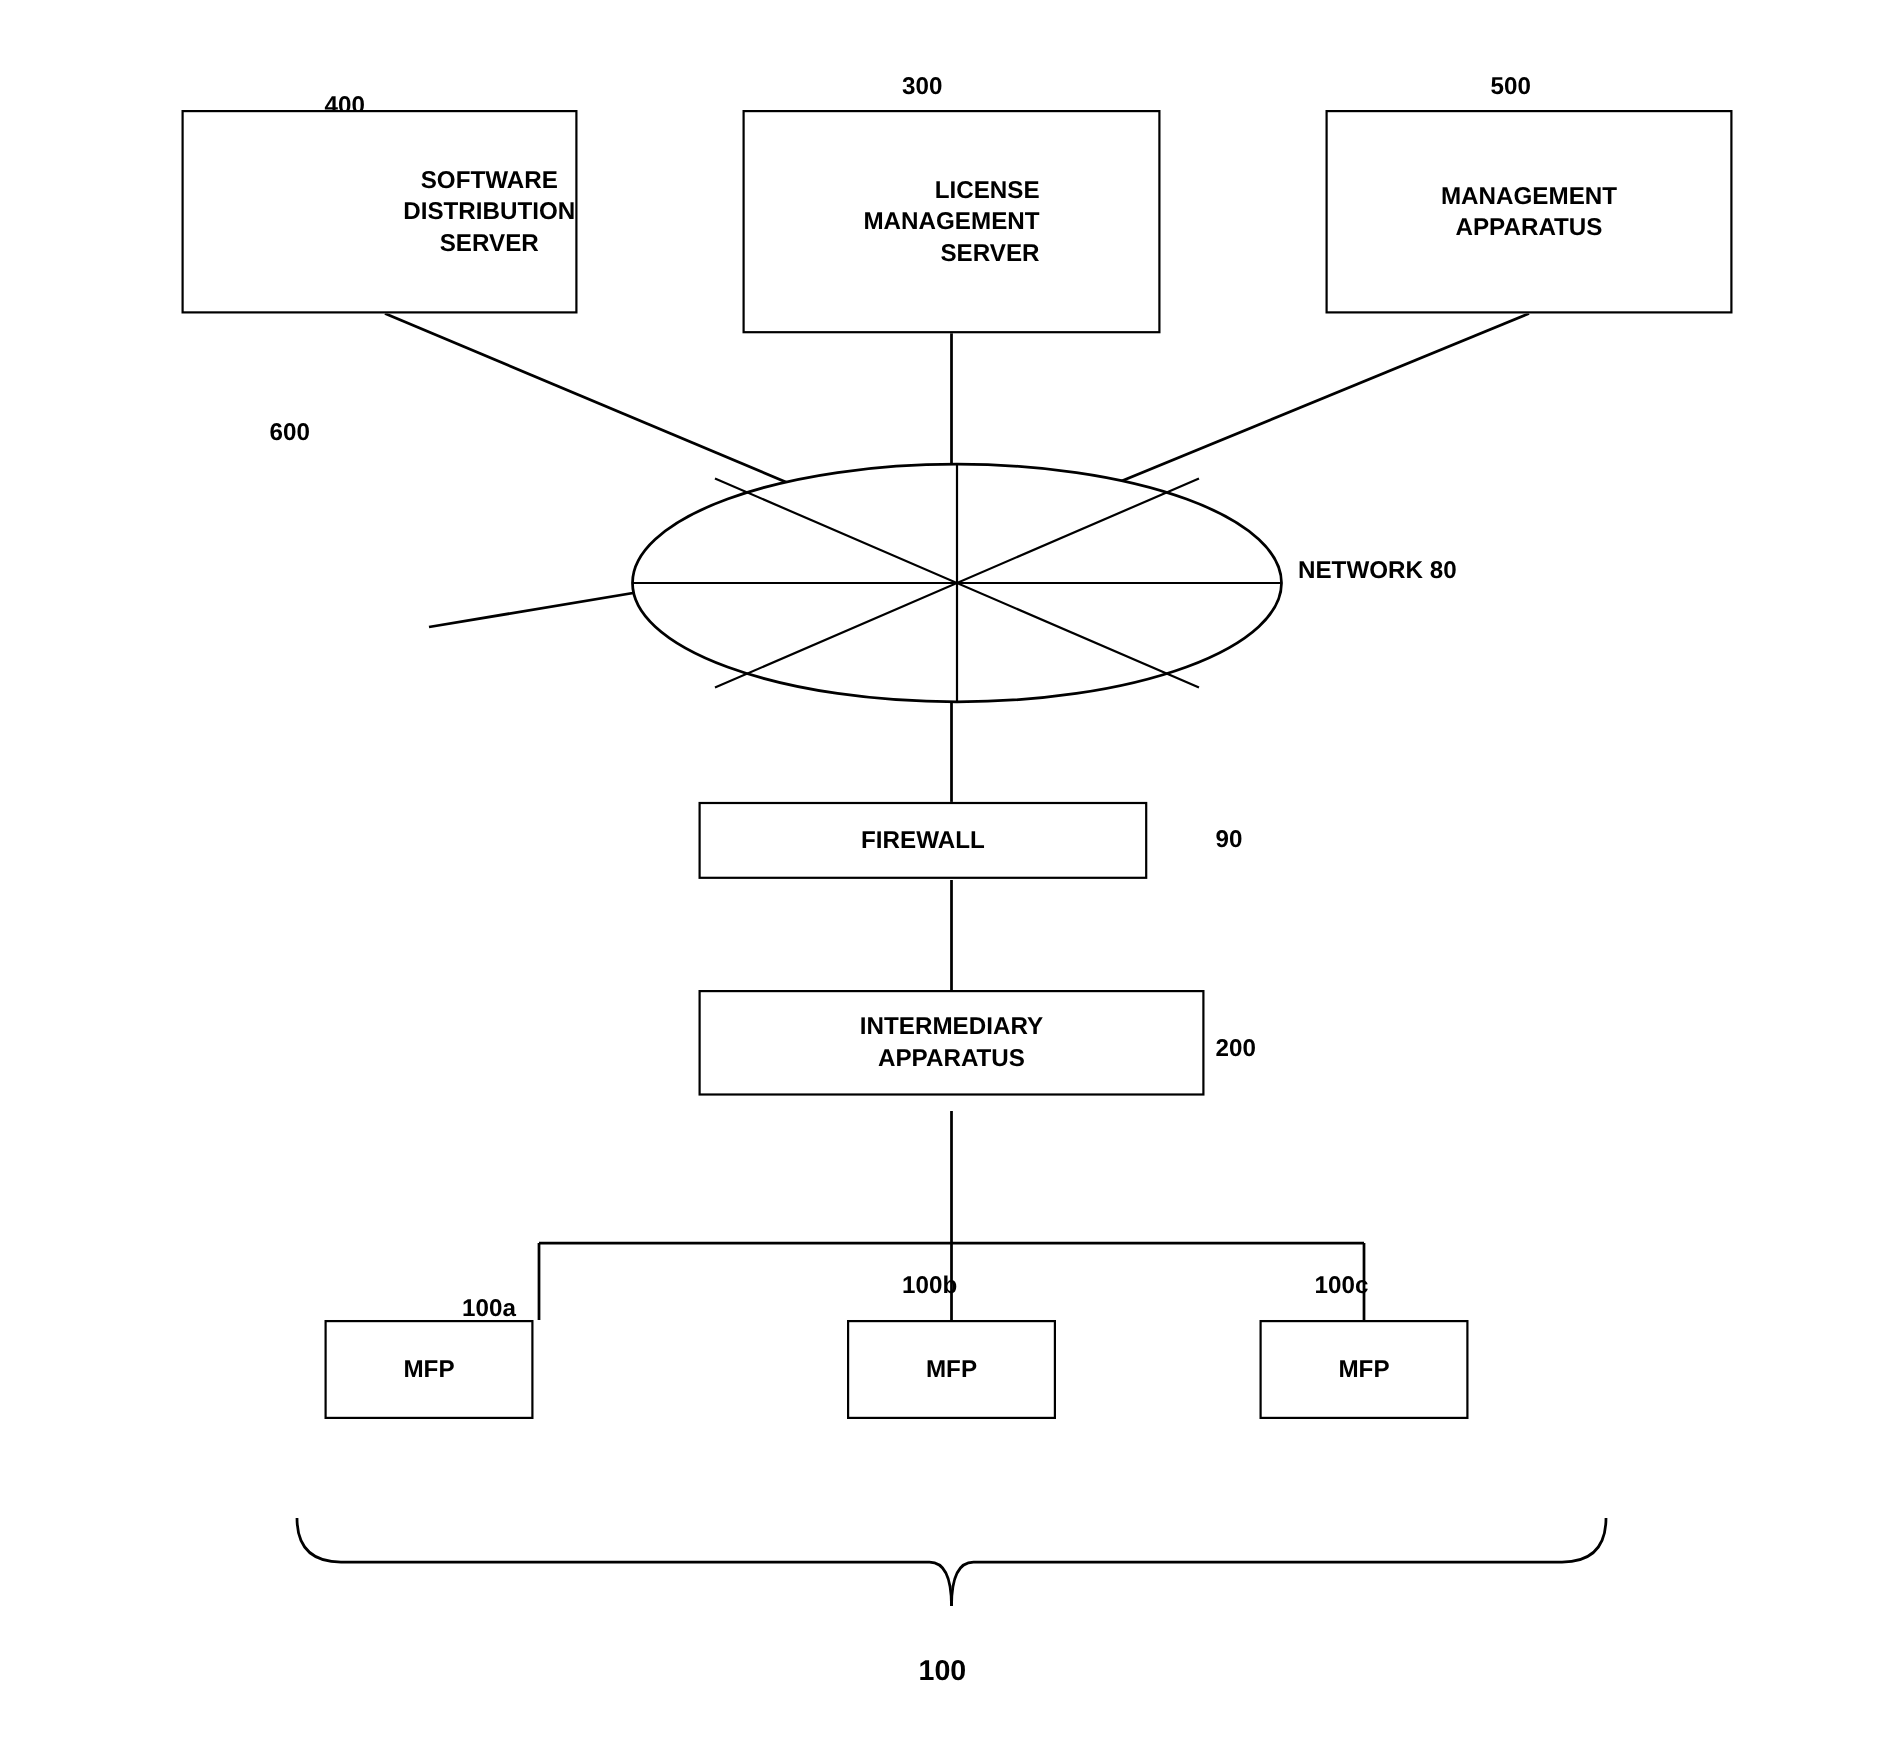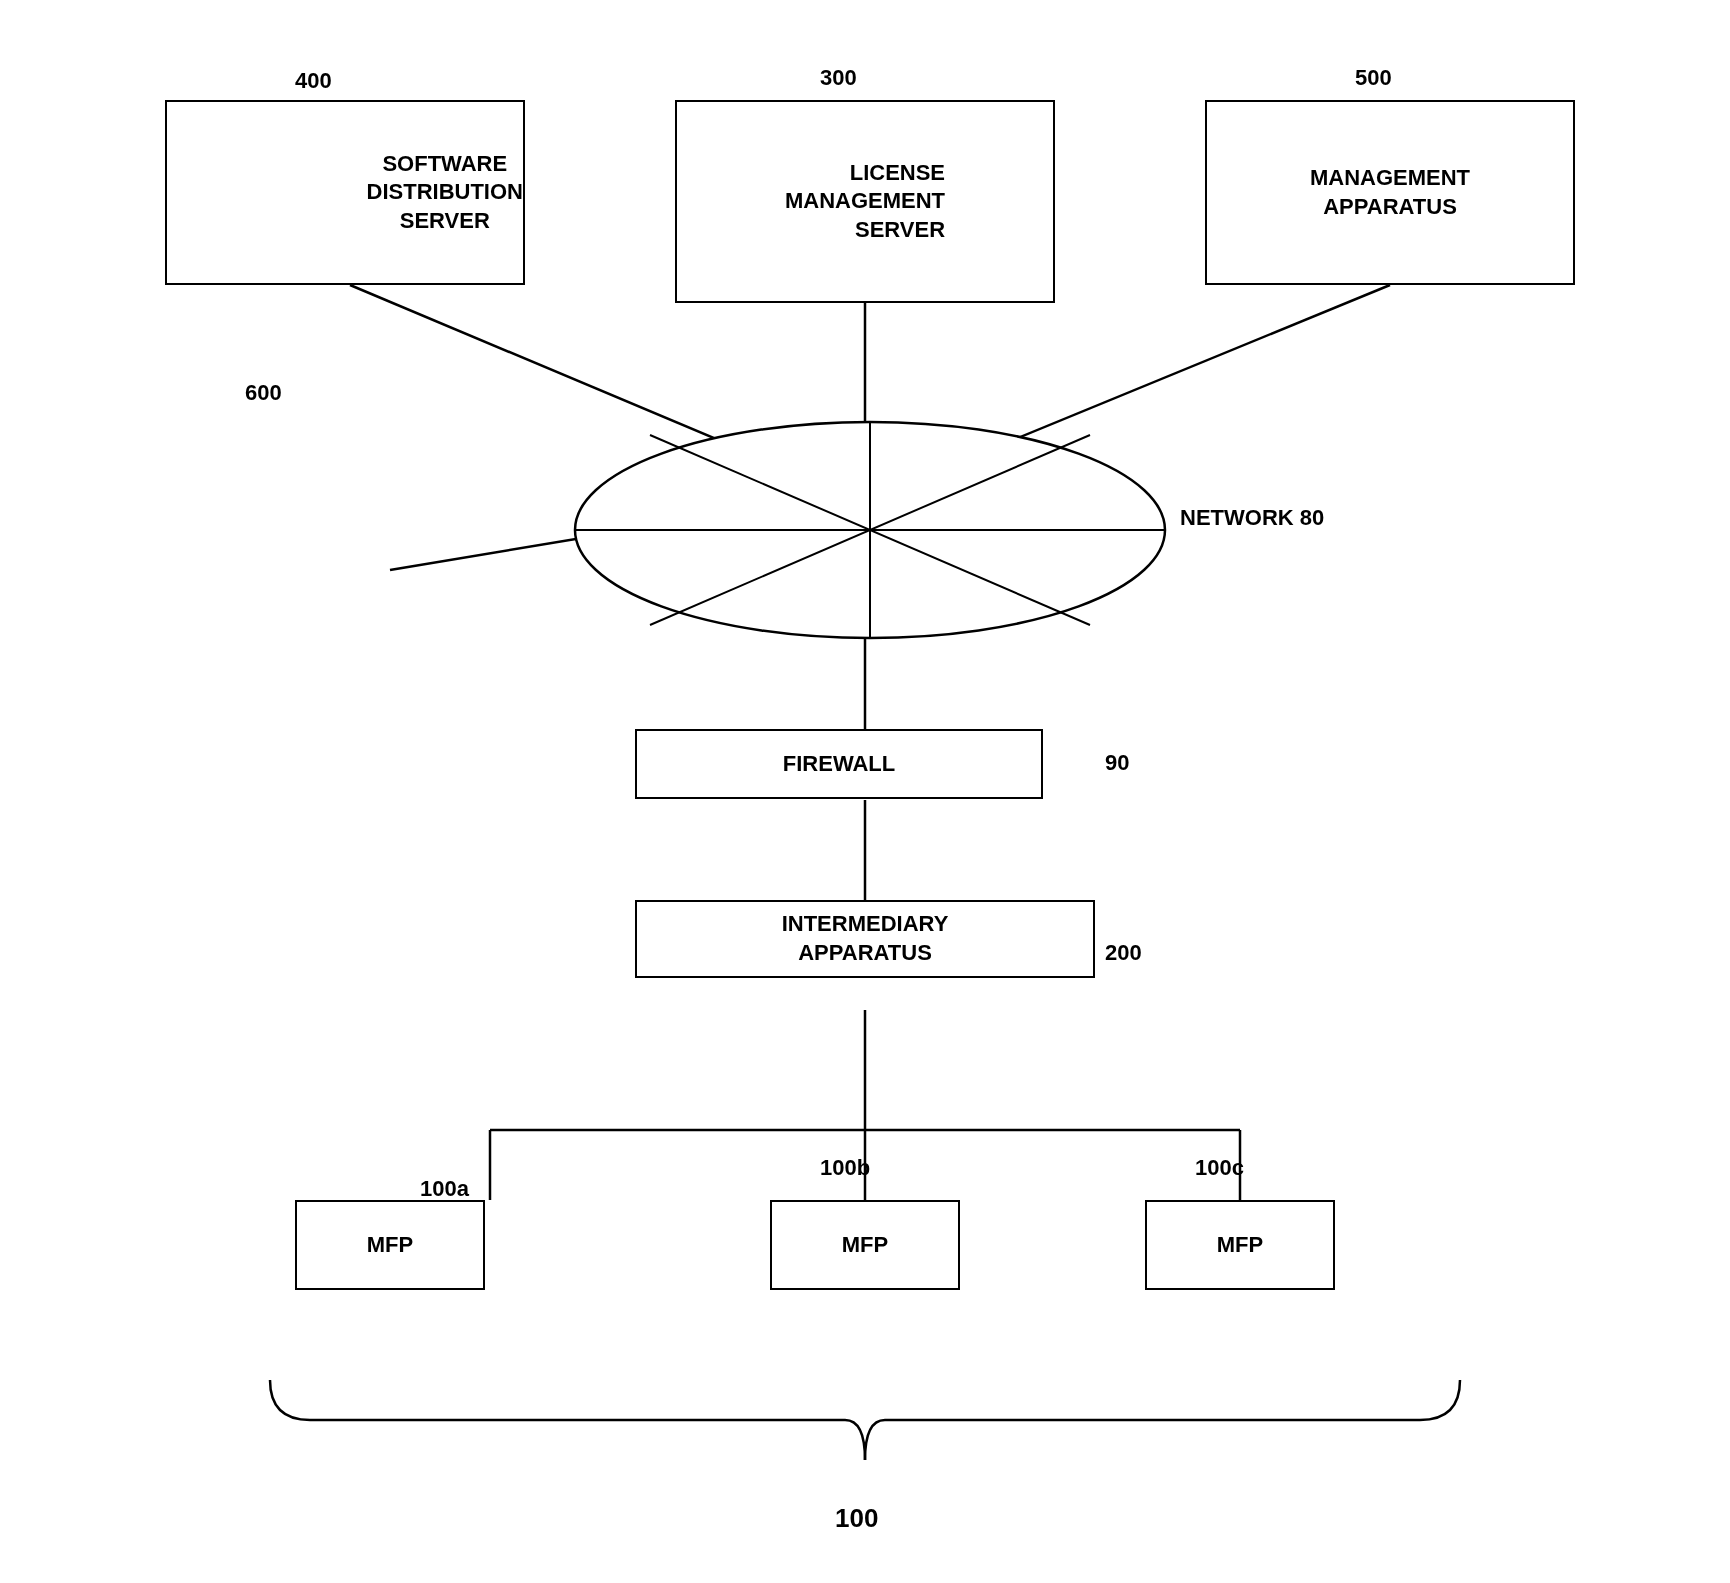--- a/index.html
+++ b/index.html
@@ -70,21 +70,21 @@
     <line x1="865" y1="1130" x2="865" y2="1200" stroke="#000" stroke-width="2.5"></line>
 
     <line x1="865" y1="1130" x2="1240" y2="1130" stroke="#000" stroke-width="2.5"></line>
     <line x1="1240" y1="1130" x2="1240" y2="1200" stroke="#000" stroke-width="2.5"></line>
 
     <path d="M 270 1380 Q 270 1420 310 1420 L 845 1420 Q 865 1420 865 1460" fill="none" stroke="#000" stroke-width="2.5"></path>
 
     <path d="M 1460 1380 Q 1460 1420 1420 1420 L 885 1420 Q 865 1420 865 1460" fill="none" stroke="#000" stroke-width="2.5"></path>
   </svg>
 
-  <div class="label" style="left:295px; top:68px;">400</div>
+  <div class="label" style="left:295px; top:83px;">400</div>
 
   <div class="box" style="left:165px; top:100px; width:360px; height:185px;justify-content:flex-end;">
     <span>SOFTWARE<br>DISTRIBUTION<br>SERVER</span>
   </div>
 
   <div class="label" style="left:820px; top:65px;">300</div>
 
   <div class="box" style="left:675px; top:100px; width:380px; height:203px;text-align:right;">
     <span>LICENSE<br>MANAGEMENT<br>SERVER</span>
   </div>
@@ -112,21 +112,21 @@
   </svg>
 
   <div class="label" style="left:1180px; top:505px;">NETWORK 80</div>
 
   <div class="box" style="left:635px; top:729px; width:408px; height:70px;">
     <span>FIREWALL</span>
   </div>
 
   <div class="label" style="left:1105px; top:750px;">90</div>
 
-  <div class="box" style="left:635px; top:900px; width:460px; height:78px;justify-content:center;">
+  <div class="box" style="left:635px; top:900px; width:460px; height:96px;justify-content:center;">
     <span>INTERMEDIARY<br>APPARATUS</span>
   </div>
 
   <div class="label" style="left:1105px; top:940px;">200</div>
 
   <div class="label" style="left:420px; top:1176px;text-align:right;">100a</div>
 
   <div class="box" style="left:295px; top:1200px; width:190px; height:90px;">
     <span>MFP</span>
   </div>

